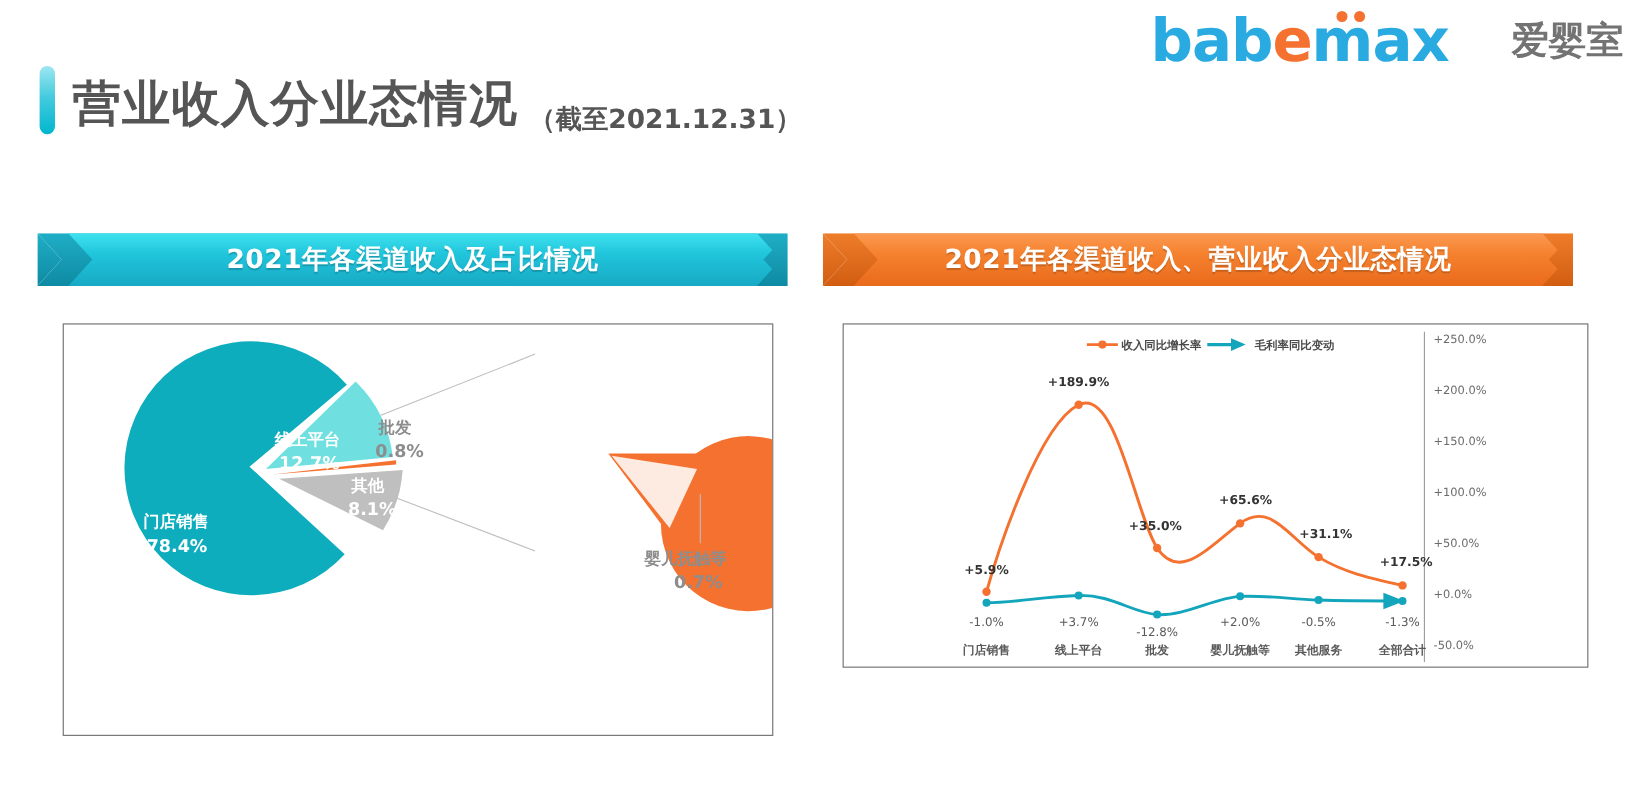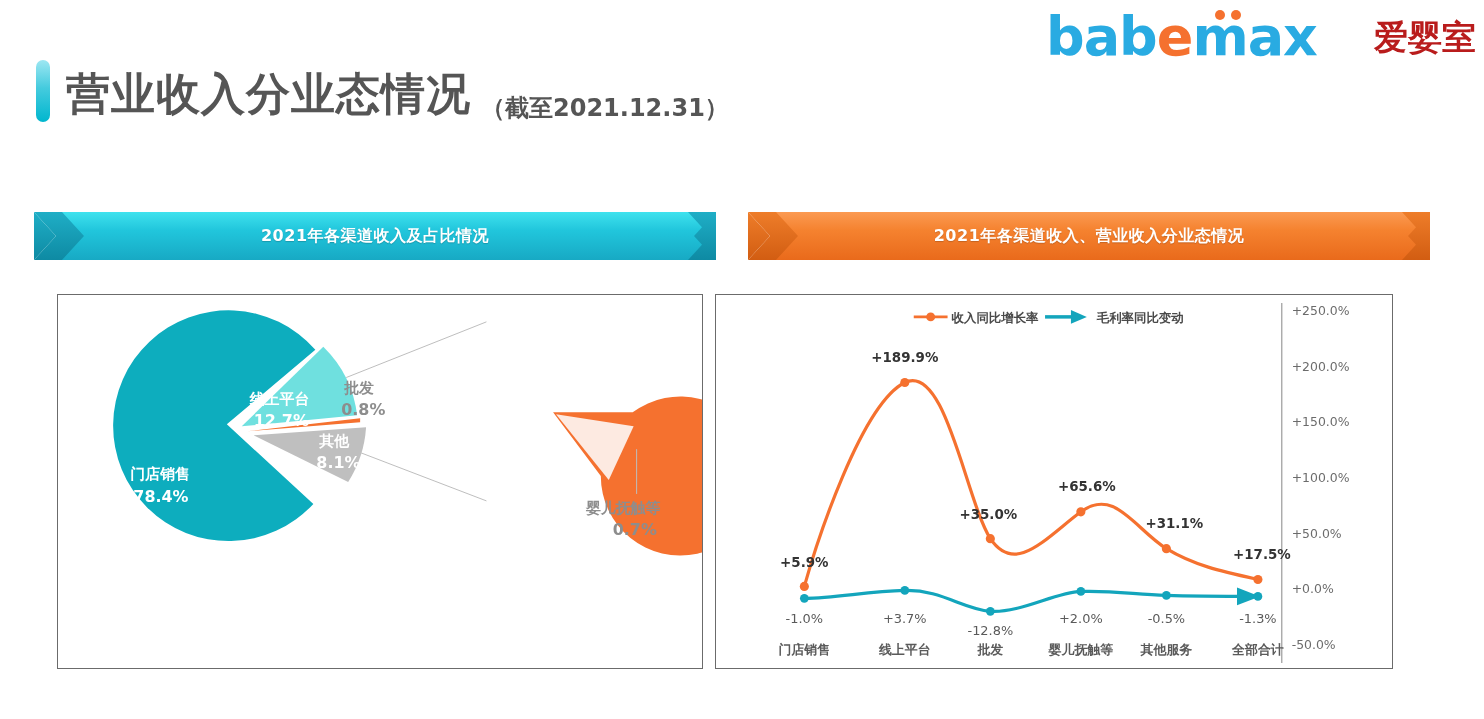--- a/index.html
+++ b/index.html
@@ -12,48 +12,48 @@
   #root { position: relative; width: 1484px; height: 719px; background:#fff; }
 
   
   .logo { position:absolute; left:1046px; top:6px; width:430px; height:62px;
           display:flex; align-items:center; justify-content:space-between; }
   .logo-word { font-size:54px; font-weight:700; letter-spacing:-1px;
                color:#29ABE2; line-height:1; font-family:"DejaVu Sans", sans-serif; }
   .logo-word .orange-e { color:#F5712F; position:relative; display:inline-block; }
   .logo-dots { position:absolute; left:1209px; top:10px; width:44px; height:20px; }
   .logo-dots span { position:absolute; border-radius:50%; background:#F5712F; display:block; }
-  .logo-cn { font-size:34px; font-weight:700; color:#b91c1c; margin-left:6px;
+  .logo-cn { font-size:34px; font-weight:700; color:#737373; margin-left:6px;
              letter-spacing:0px; line-height:1; font-family:"DejaVu Sans", sans-serif; }
 
   
   .title-bar { position:absolute; left:36px; top:60px; width:14px; height:62px;
                border-radius:7px;
                background:linear-gradient(180deg,#9DE7F2 0%,#45CBDE 45%,#00B6CE 100%); }
   .title-row { position:absolute; left:66px; top:58px; height:66px;
                display:flex; align-items:flex-end; }
   .title-main { font-size:44px; font-weight:700; color:#555555; letter-spacing:1px;
                 font-family:"DejaVu Sans", sans-serif; }
   .title-sub  { font-size:24px; font-weight:700; color:#555555; margin-left:10px;
                 font-family:"DejaVu Sans", sans-serif; }
 
   
   .banner { position:absolute; height:48px; }
   .banner .ribbon { position:absolute; inset:0; }
   .banner .label { position:absolute; inset:0; display:flex; align-items:center;
-                   justify-content:center; color:#ffffff; font-size:16px; font-weight:700;
+                   justify-content:center; color:#ffffff; font-size:24px; font-weight:700;
                    letter-spacing:0.5px; font-family:"DejaVu Sans", sans-serif;
                    text-shadow:0 1px 1px rgba(0,0,0,.18);text-align:center; }
   #banner-left  { left:34px;  top:212px; width:682px; }
   #banner-right { left:748px; top:212px; width:682px; }
 
   
   .panel { position:absolute; background:#ffffff; border:1px solid #6b6b6b; }
   #panel-left  { left:57px;  top:294px; width:646px; height:375px; }
-  #panel-right { left:715px; top:294px; width:678px; height:375px; }
+  #panel-right { left:766px; top:294px; width:678px; height:313px; }
 
   .panel svg { display:block; width:100%; height:100%; }
 
   .pie-lbl      { font-family:"DejaVu Sans", sans-serif; font-weight:700; font-size:15px; }
   .pie-lbl-w    { fill:#ffffff; }
   .pie-lbl-g    { fill:#8d8d8d; }
   .pie-val      { font-family:"DejaVu Sans", sans-serif; font-weight:700; font-size:16px; }
 
   .ax-lbl   { font-family:"DejaVu Sans", sans-serif; font-size:12.5px; fill:#6b6b6b; }
   .cat-lbl  { font-family:"DejaVu Sans", sans-serif; font-size:13px; font-weight:700; fill:#5a5a5a; }

